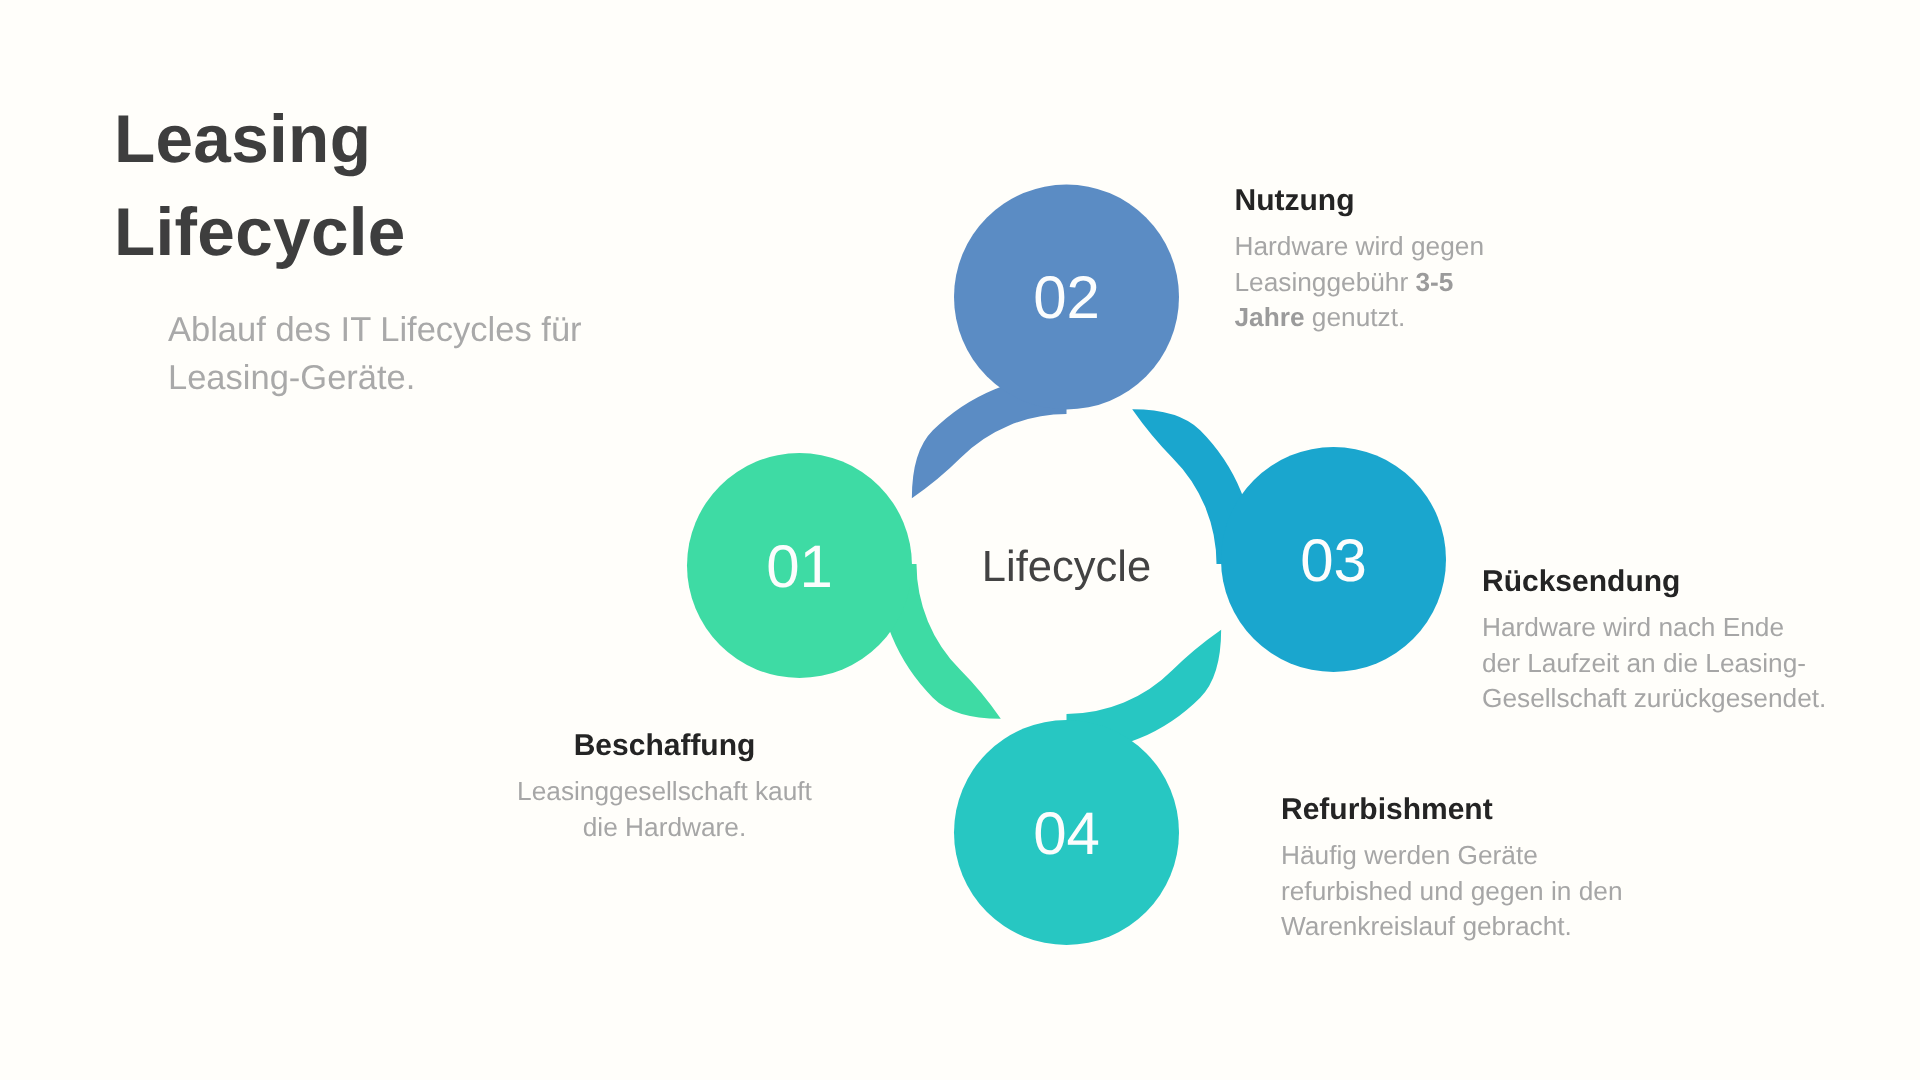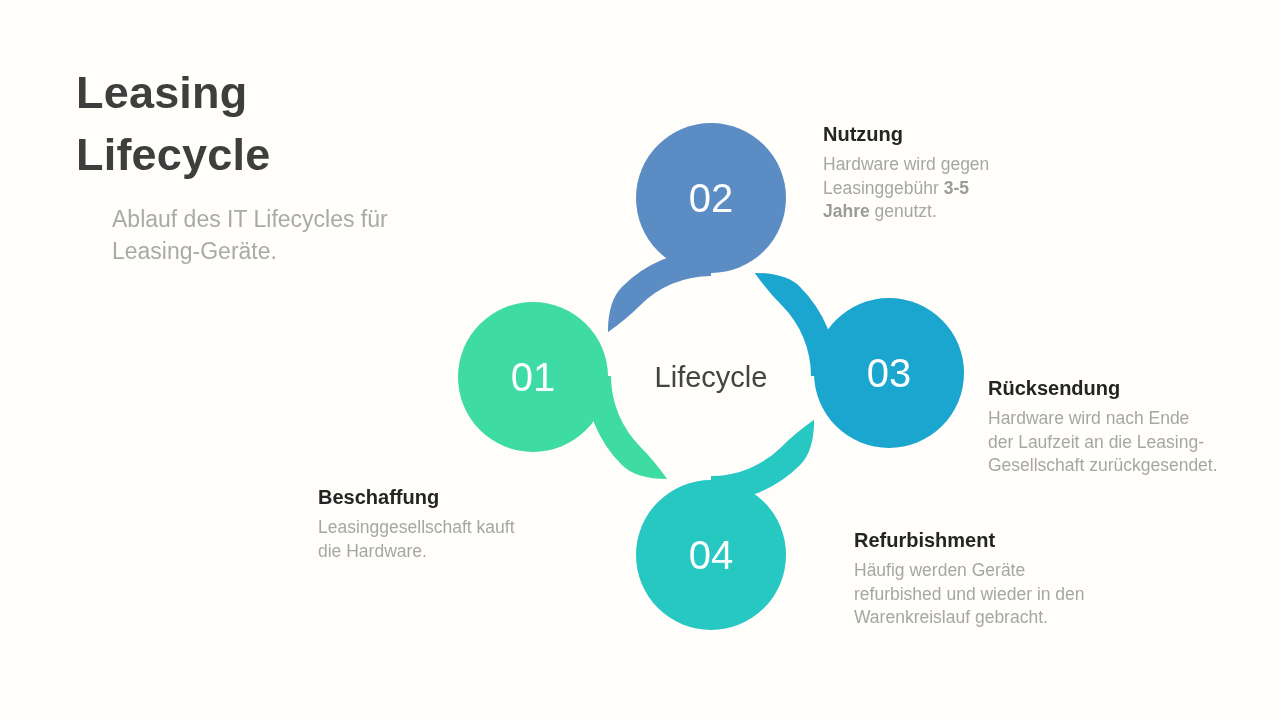--- a/index.html
+++ b/index.html
@@ -35,21 +35,21 @@
 
   
   .step-block { position: absolute; }
   .step-title { font-size: 20px; line-height: 26px; font-weight: 600; color: #242424; }
   .step-body { margin-top: 6px; font-size: 17.5px; line-height: 23.5px; color: #a6a6a6; }
   .step-body div { white-space: nowrap; }
   .step-body .bold-seg { font-weight: 700; color: #9b9b9b; margin-top: 40px; }
 
   .block-nutzung       { left: 823px; top: 121px; width: 220px; }
   .block-ruecksendung  { left: 988px; top: 332px; width: 250px; margin-top: 43px; }
-  .block-beschaffung   { left: 318px; top: 484px; width: 250px; text-align: left; }
+  .block-beschaffung   { left: 318px; top: 484px; width: 250px; text-align: center; }
   .block-refurbishment { left: 854px; top: 527px; width: 260px; }
 </style>
 </head>
 <body>
 
 <div class="slide">
 
   <div class="title-block">
     <div class="main-title">Leasing Lifecycle</div>
     <div class="sub-title">Ablauf des IT Lifecycles für Leasing-Geräte.</div>
@@ -98,18 +98,18 @@
     <div class="step-body">
         <div><span>Leasinggesellschaft kauft</span></div>
         <div><span>die Hardware.</span></div>
       </div>
   </div>
 
   <div class="step-block block-refurbishment">
     <div class="step-title">Refurbishment</div>
     <div class="step-body">
         <div><span>Häufig werden Geräte</span></div>
-        <div><span>refurbished und wieder in den</span></div>
+        <div><span>refurbished und gegen in den</span></div>
         <div><span>Warenkreislauf gebracht.</span></div>
       </div>
   </div>
 
 </div>
 
 </body></html>

